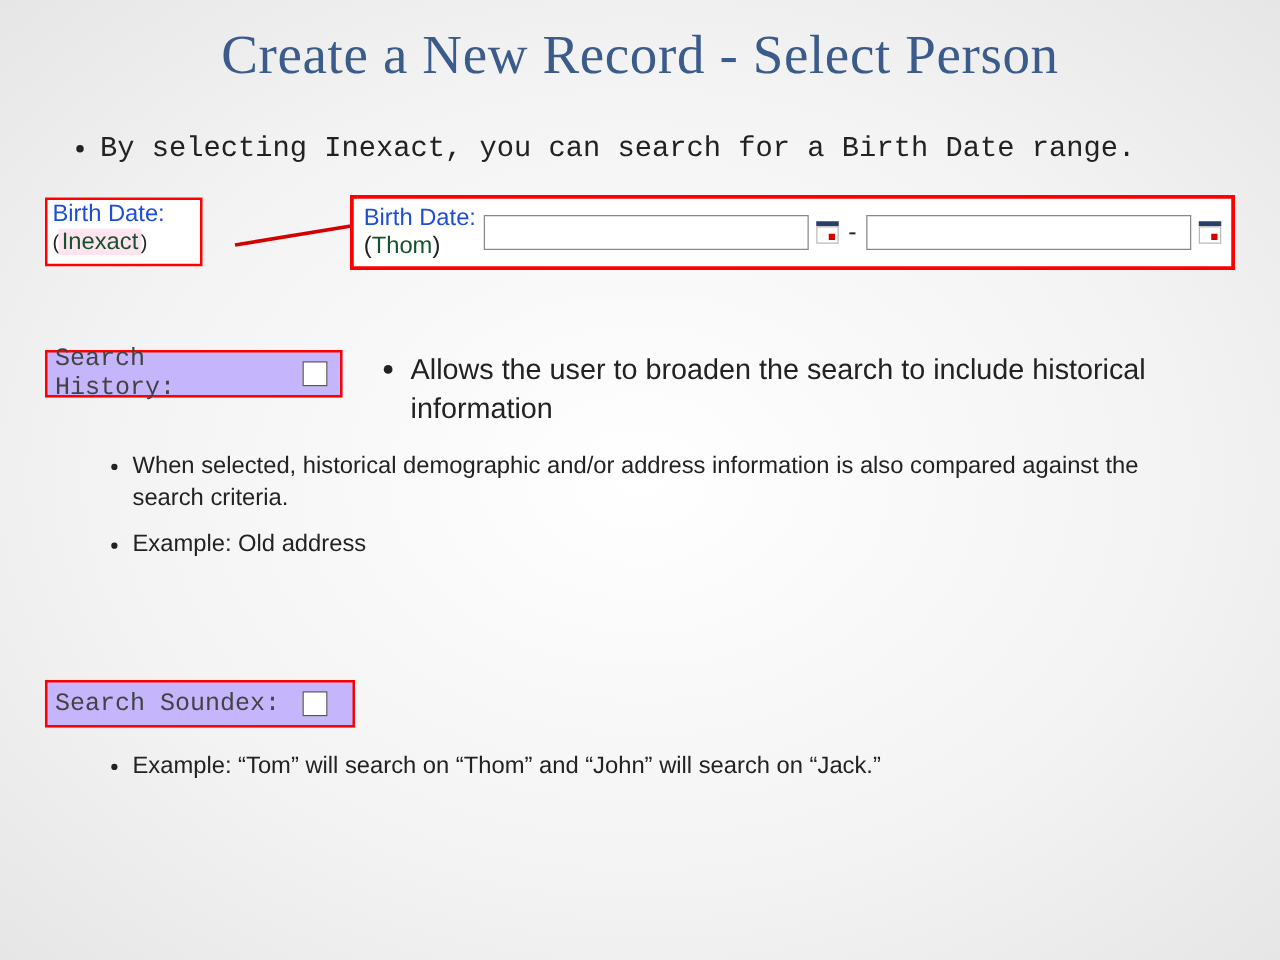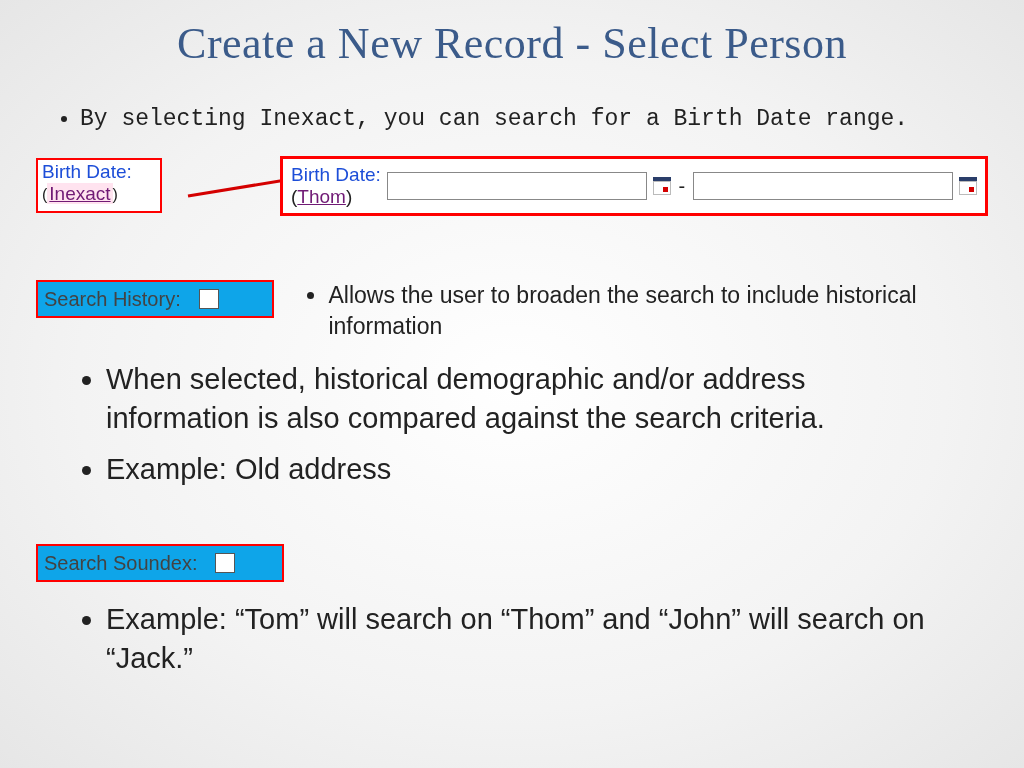--- a/index.html
+++ b/index.html
@@ -35,21 +35,21 @@
   }
   ul.bullets > li {
     margin: 10px 0;
     padding-right: 40px;
     font-family: Liberation Mono, monospace;
   }
   ul.sub {
     list-style: disc;
     margin: 0;
     padding-left: 70px;
-    font-size: 29px;
+    font-size: 19px;
     line-height: 1.35;
   }
   ul.sub > li {
     margin: 12px 0;
     padding-right: 40px;
   }
 
   
   .birthdate-row {
     position: absolute;
@@ -69,23 +69,22 @@
     padding: 2px 4px;
     background: #fff;
     font-family: Arial, sans-serif;
   }
   .bd-label {
     font-size: 19px;
     color: #1d4ed8;
     line-height: 1.1;
   }
   .bd-link {
-    color: #701a75;
+    color: #14532d;
     font-size: 19px;
-    text-decoration: underline;
   }
   .bd-link.inexact-hl {
     background: #ffe3ef;
     padding: 0 2px;
   }
   .paren { color: #222; }
   .arrow {
     position: absolute;
     left: 150px;
     top: 16px;
@@ -159,22 +158,22 @@
   
   .section-history {
     position: absolute;
     top: 280px;
     left: 36px;
     right: 36px;
   }
   .sh-box, .sx-box {
     border: 2px solid #ff0000;
     box-sizing: border-box;
-    background: #0ea5e9;
-    font-family: Liberation Sans, sans-serif;
+    background: #c4b5fd;
+    font-family: Liberation Mono, monospace;
     font-size: 20px;
     color: #434343;
     display: inline-flex;
     align-items: center;
     gap: 18px;
     padding: 4px 10px 4px 6px;
     vertical-align: top;
   }
   .sh-box { width: 238px; height: 38px; }
   .sx-box { width: 248px; height: 38px; }

